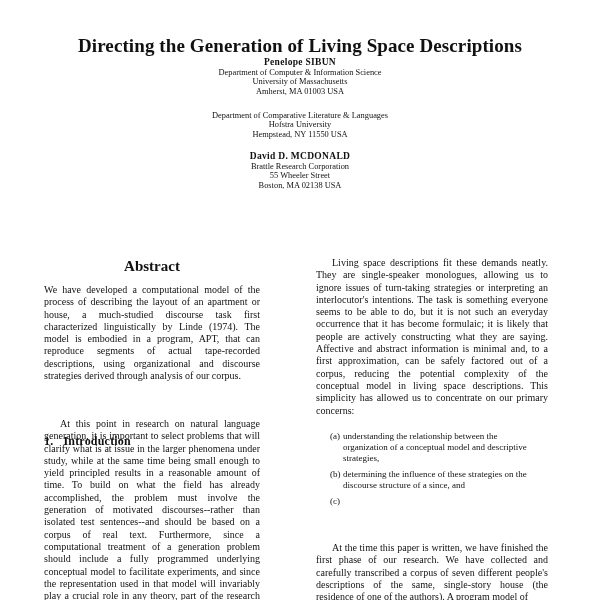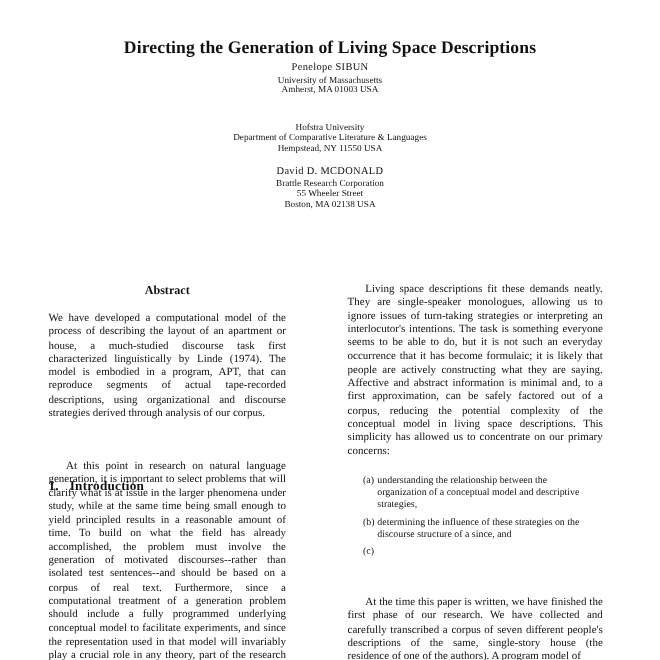--- a/index.html
+++ b/index.html
@@ -3,40 +3,40 @@
   <meta charset="utf-8">
   <style>
     html, body { margin: 0; padding: 0; background: #ffffff; }
     body {
       width: 600px; height: 600px; overflow: hidden; position: relative;
       font-family: "Liberation Serif", "DejaVu Serif", serif;
       color: #111;
     }
     .title {
       position: absolute; top: 35px; left: 0; width: 600px;
-      text-align: center; font-weight: bold; font-size: 16px;
+      text-align: center; font-weight: bold; font-size: 19px;
       letter-spacing: 0.1px;
     }
     .author {
       position: absolute; left: 0; width: 600px; text-align: center;
       font-size: 8.4px; line-height: 9.3px;
     }
-    .author .name { font-weight: normal; font-size: 9.5px; line-height: 11px; letter-spacing: 0.3px; }
+    .author .name { font-weight: bold; font-size: 9.5px; line-height: 11px; letter-spacing: 0.3px; }
     .author .surname { font-variant: small-caps; }
     #author-1 { top: 57px; }
     #author-2 { top: 111px; }
     #author-3 { top: 151px; }
 
     .col { position: absolute; font-size: 10px; line-height: 12.3px; text-align: justify; }
     .col-left { left: 44px; width: 216px; }
     .col-right { left: 316px; width: 232px; }
 
     .abstract-heading {
       position: absolute; top: 258px; left: 44px; width: 216px;
-      text-align: center; font-weight: bold; font-size: 11px;
+      text-align: center; font-weight: bold; font-size: 15px;
     }
     #abstract-body { top: 284px; }
     .section-heading {
       position: absolute; top: 400px; left: 44px;
       font-weight: bold; font-size: 12px; letter-spacing: 0.2px; margin-top: 34px;
     }
     .section-heading .num { margin-right: 10px; }
     #intro-body { top: 418px; text-indent: 16px; }
 
     #right-p1 { top: 257px; text-indent: 16px; }
@@ -49,27 +49,28 @@
 </head>
 <body>
 
 <div class="title">Directing the Generation of Living Space Descriptions</div>
 
 <div class="author" id="author-1">
   <div class="name">
     <span>Penelope</span>
     <span class="surname">SIBUN</span>
   </div>
+  <div>Department of Computer &amp; Information Science</div>
   <div>University of Massachusetts</div>
   <div>Amherst, MA 01003 USA</div>
 </div>
 
 <div class="author" id="author-2">
+  <div>Department of Comparative Literature &amp; Languages</div>
   <div>Hofstra University</div>
-  <div>Department of Comparative Literature &amp; Languages</div>
   <div>Hempstead, NY 11550 USA</div>
 </div>
 
 <div class="author" id="author-3">
   <div class="name">
     <span>David D.</span>
     <span class="surname">MCDONALD</span>
   </div>
   <div>Brattle Research Corporation</div>
   <div>55 Wheeler Street</div>

